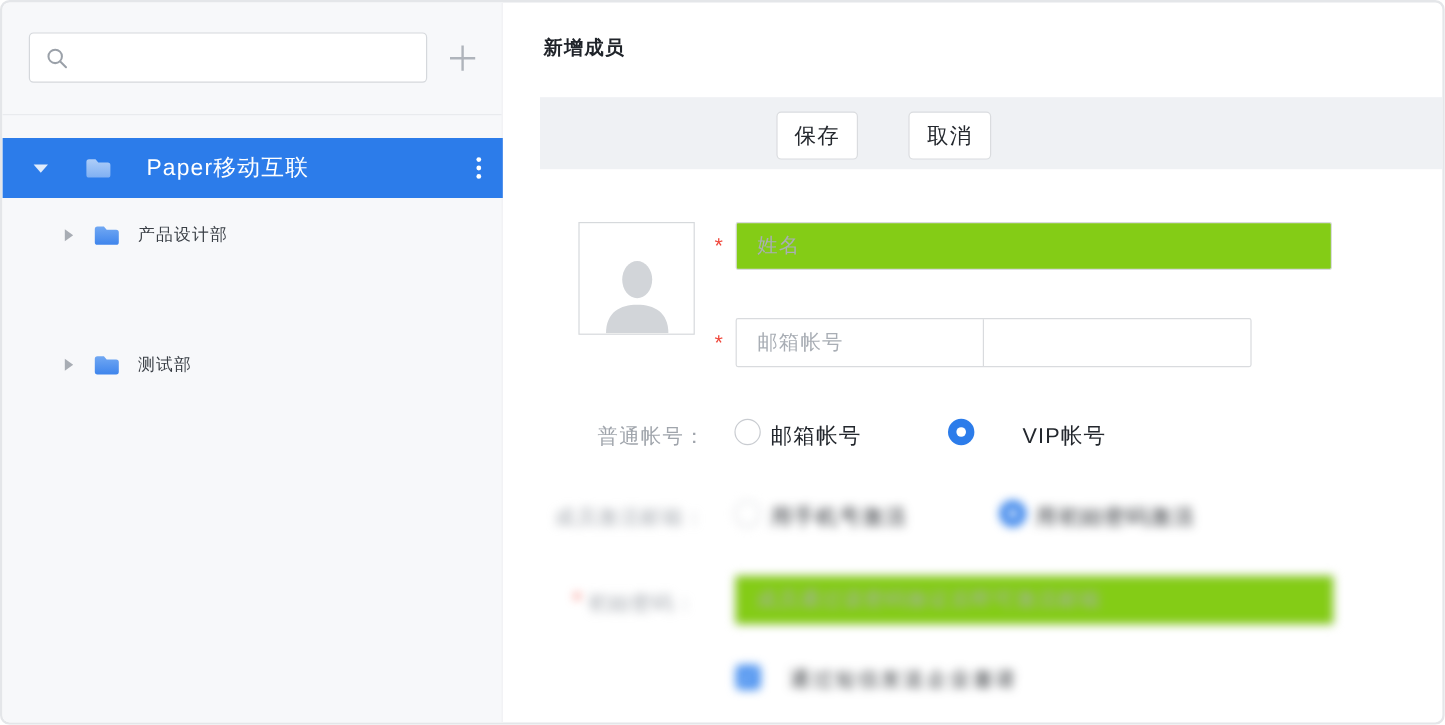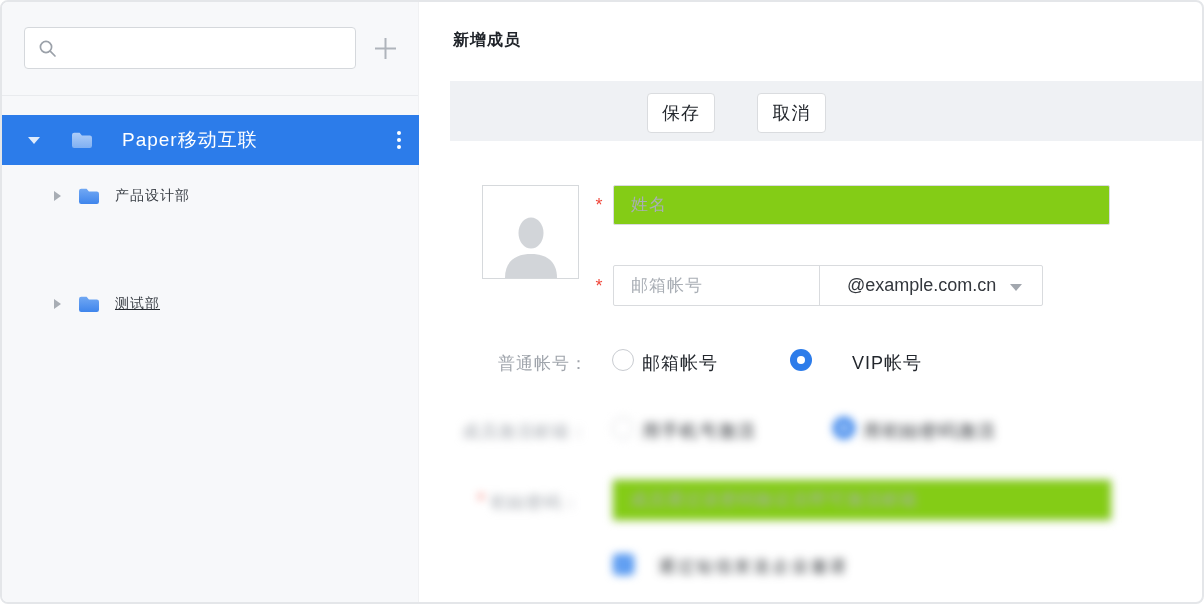--- a/index.html
+++ b/index.html
@@ -126,21 +126,21 @@
                 <stop offset="1" stop-color="#3F85EC"></stop>
           </linearGradient>
             </defs>
           <path d="M1 4 a2.2 2.2 0 0 1 2.2 -2.2 h5.4 l2.3 2.7 h7.9 a2.2 2.2 0 0 1 2.2 2.2 v8.1 a2.2 2.2 0 0 1 -2.2 2.2 H3.2 A2.2 2.2 0 0 1 1 14.8 Z" fill="url(#fgBlue)"></path>
         </svg>
       </span>
       <span class="label">产品设计部</span>
     </div>
 
 
-    <div class="tree-item" style="top:285px;text-decoration:underline;">
+    <div class="tree-item" style="top:285px;">
       <span class="caret-right"></span>
       <span class="folder" style="display:flex;">
         <svg width="22" height="18" viewBox="0 0 22 18">
             <path d="M1 4 a2.2 2.2 0 0 1 2.2 -2.2 h5.4 l2.3 2.7 h7.9 a2.2 2.2 0 0 1 2.2 2.2 v8.1 a2.2 2.2 0 0 1 -2.2 2.2 H3.2 A2.2 2.2 0 0 1 1 14.8 Z" fill="url(#fgBlue)"></path>
           </svg>
       </span>
       <span class="label">测试部</span>
     </div>
   </aside>
 
@@ -159,24 +159,20 @@
         </svg>
     </span>
   </div>
 
   <span class="req" style="left:590px;top:193px;">*</span>
   <input class="txt-input name-input" type="text" placeholder="姓名" style="">
 
   <span class="req" style="left:590px;top:274px;">*</span>
   <div class="email-group">
     <input type="text" placeholder="邮箱帐号" style="">
-    <div class="domain-select">
-      <span>@example.com.cn</span>
-      <span class="chevron-down"></span>
-    </div>
   </div>
 
   <span class="form-label" style="left:430px;top:350px;width:156px;">普通帐号：</span>
   <span class="radio" style="left:610px;top:347px;"></span>
   <span class="opt-label" style="left:640px;top:349px;">邮箱帐号</span>
   <span class="radio checked" style="left:788px;top:347px;"></span>
   <span class="opt-label" style="left:818px;top:349px;margin-left:32px;">VIP帐号</span>
 
   <div class="blur-layer">
 

